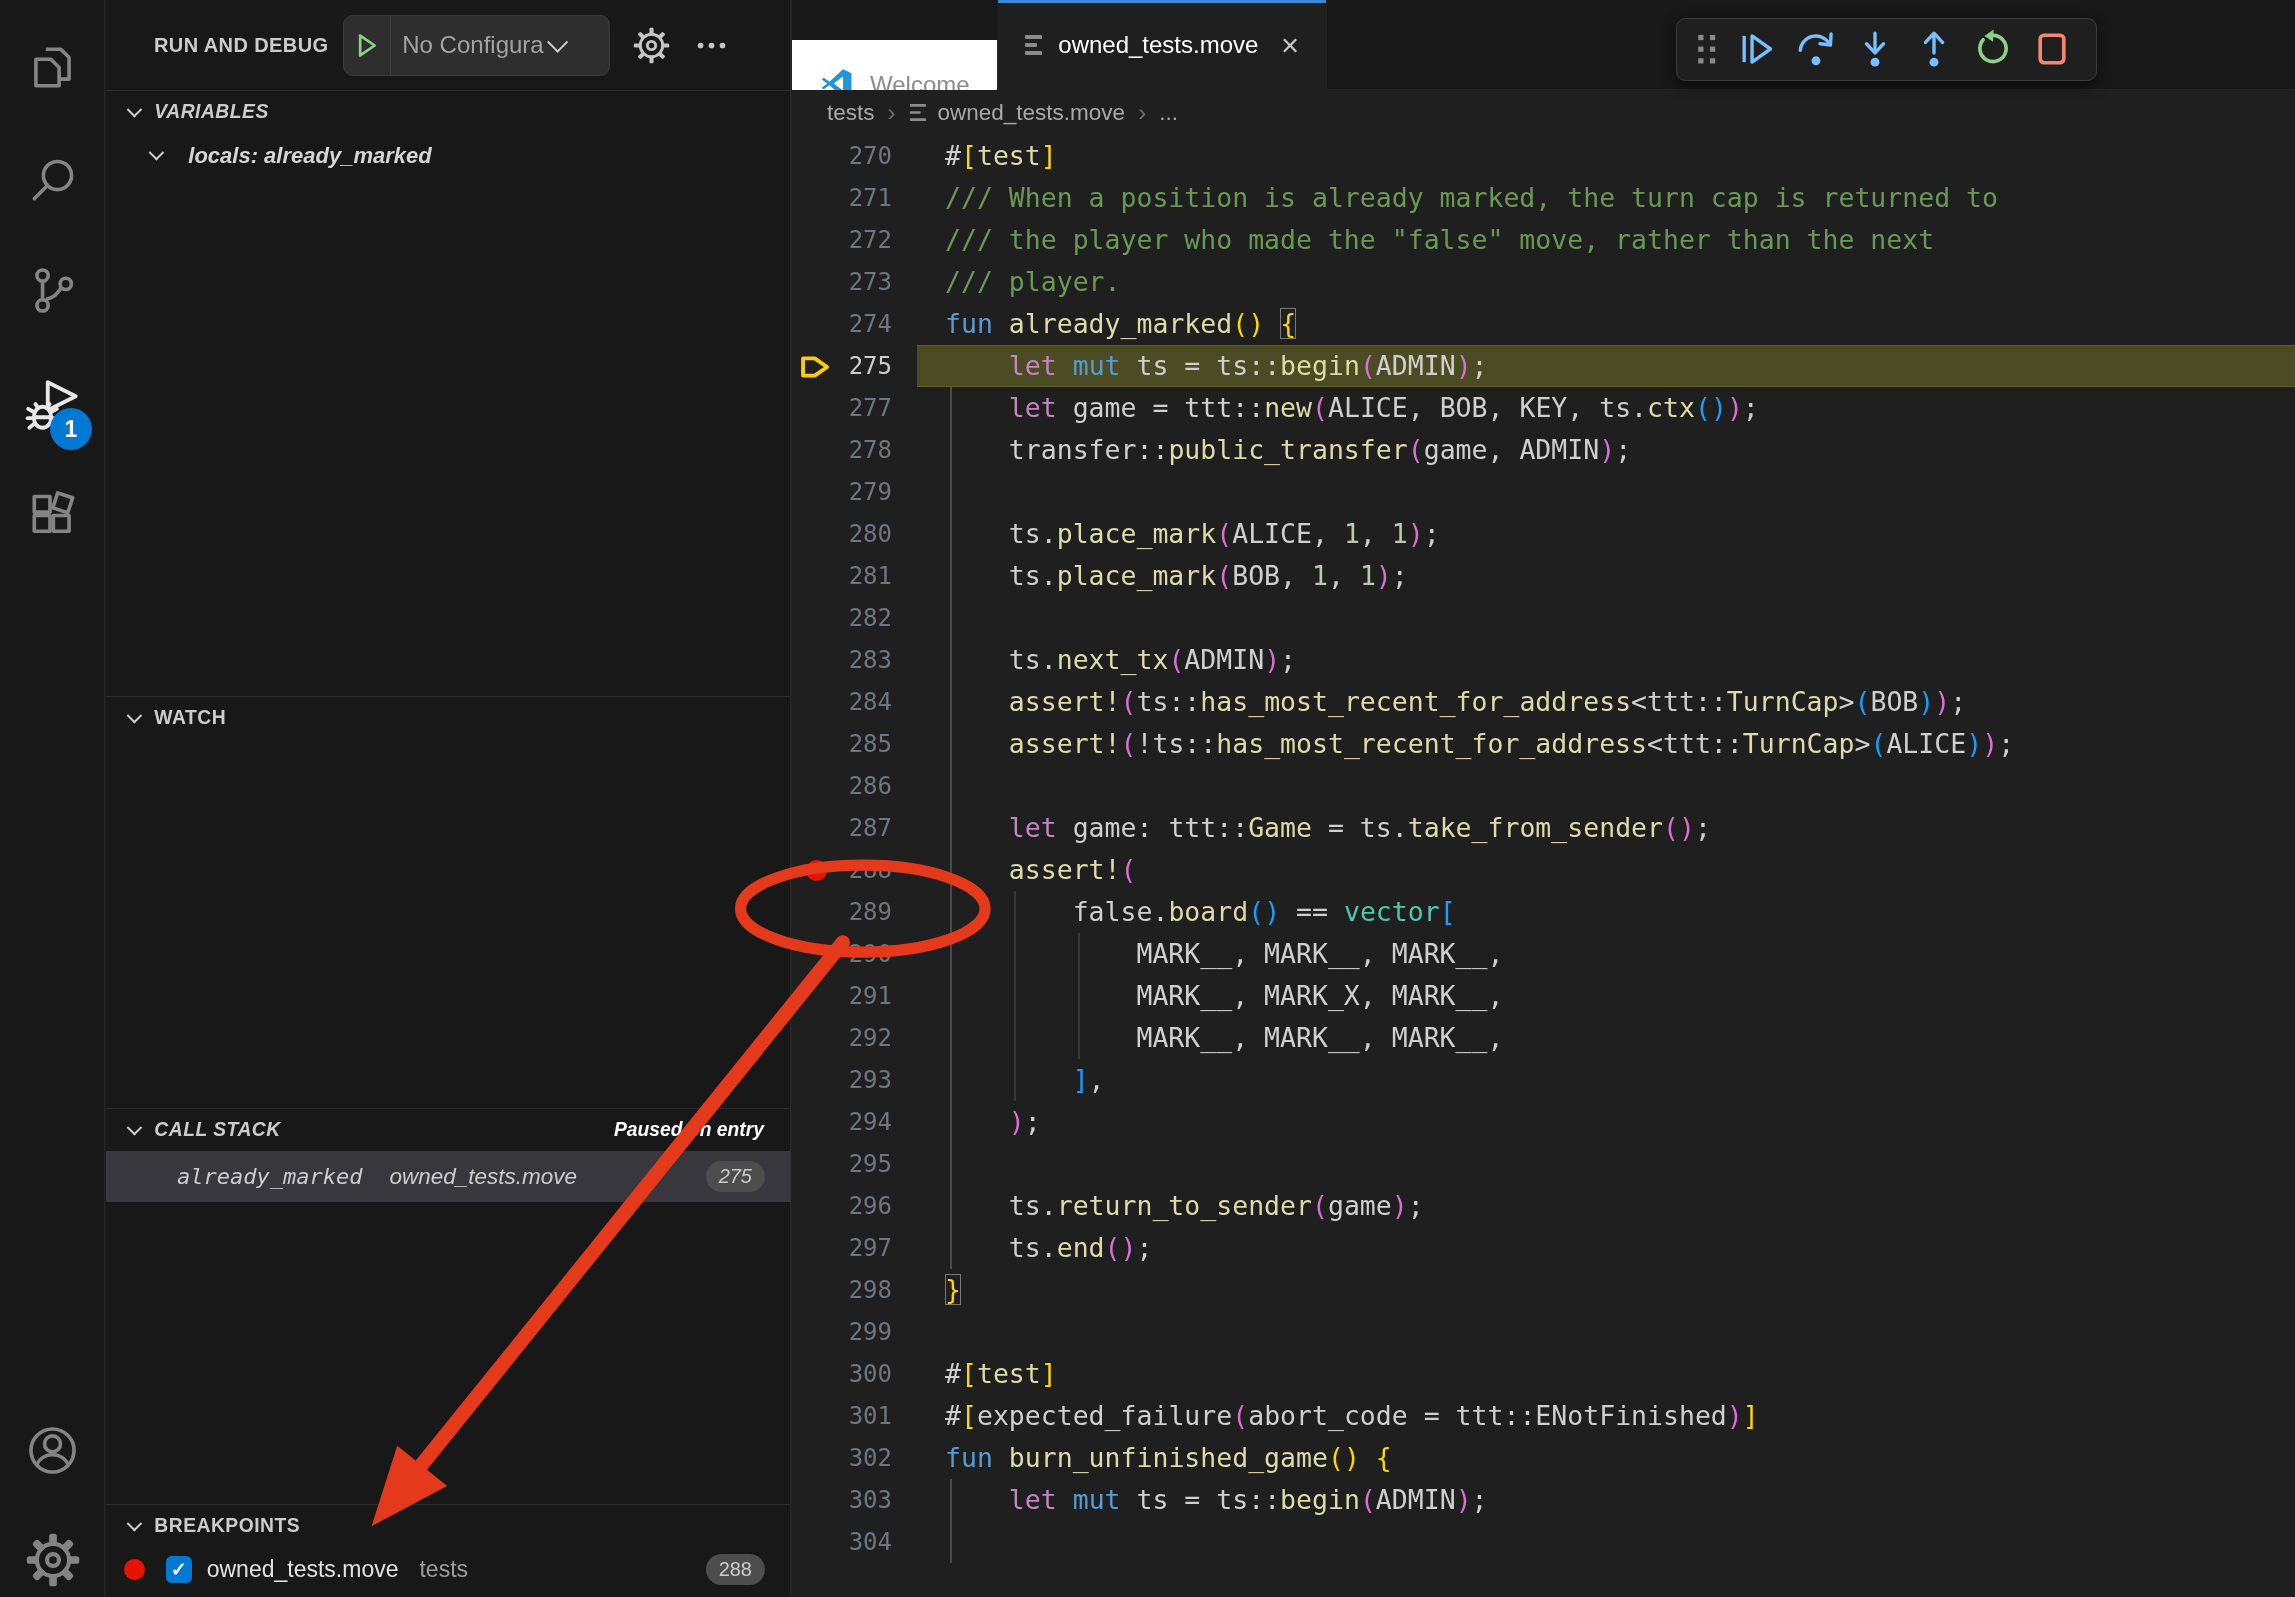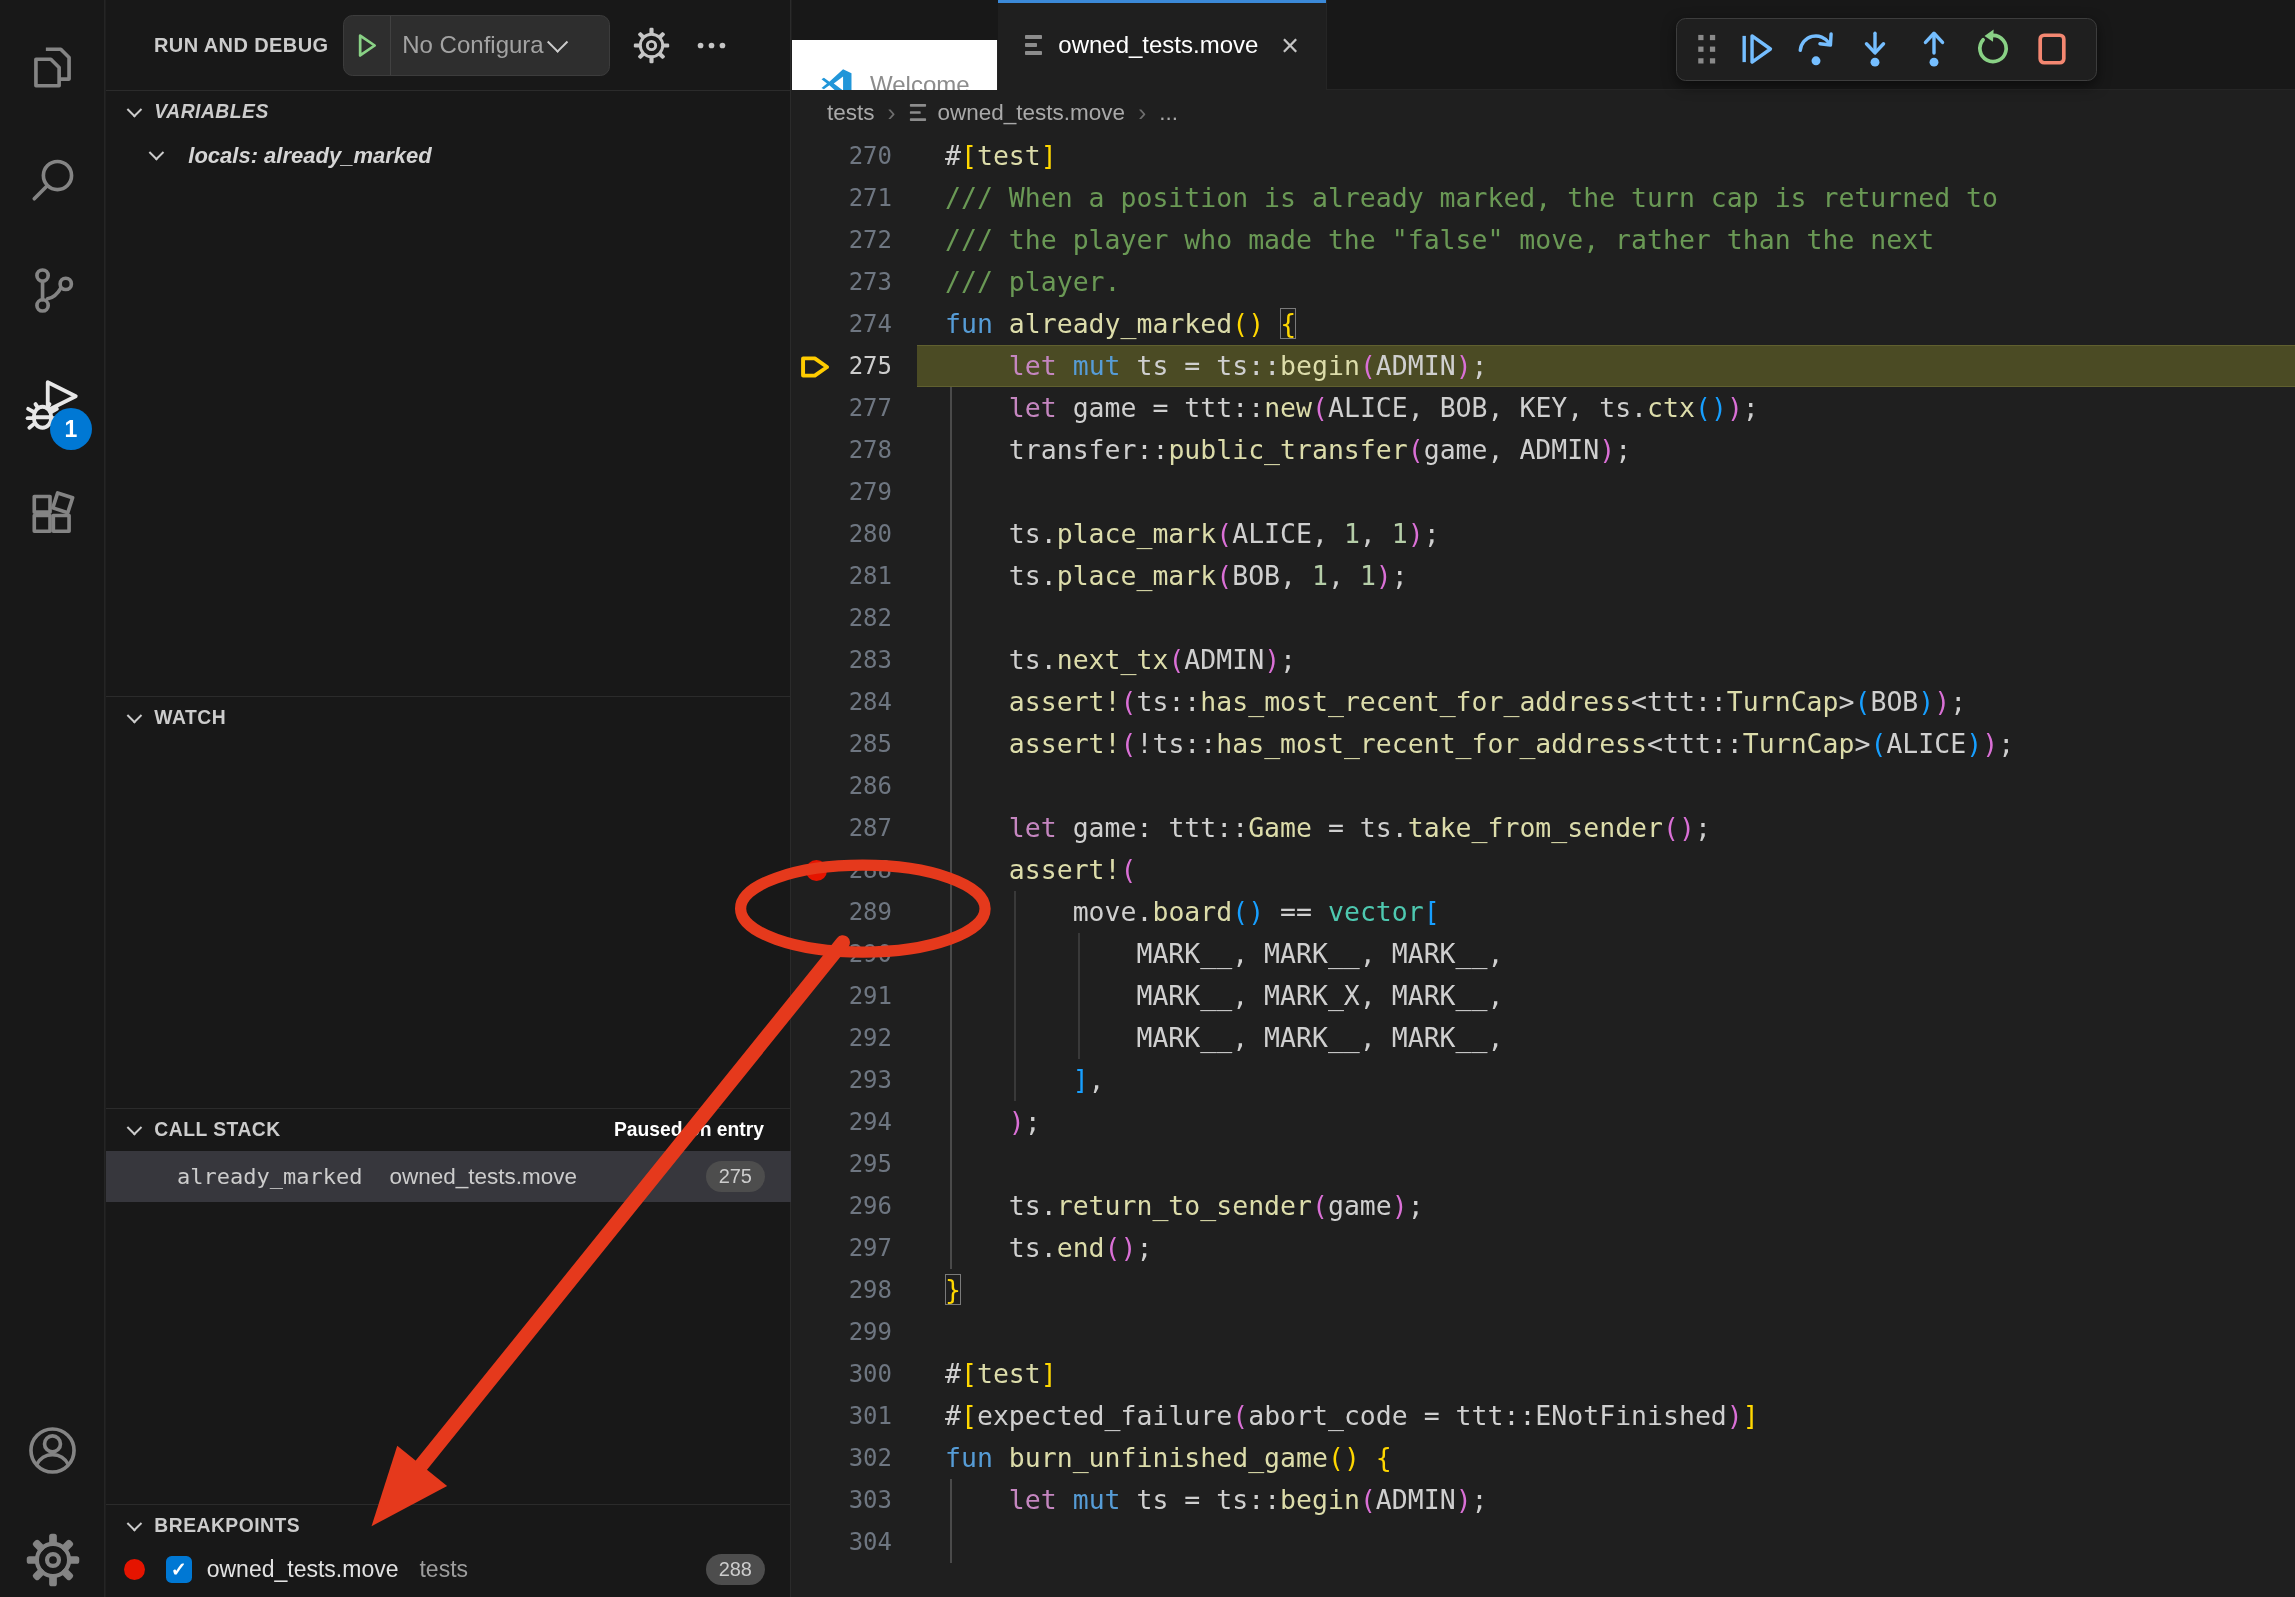--- a/index.html
+++ b/index.html
@@ -255,21 +255,21 @@
     </div>
   </div>
 
   <div class="section" style="top:696px; height:513px;">
     <div class="sec-header">
       <span class="sec-chevron"></span>
       <span class="sec-label">WATCH</span>
     </div>
   </div>
 
-  <div class="section" style="top:1108px; height:396px;">
+  <div class="section" style="top:1108px; height:396px;font-style:italic;">
     <div class="sec-header">
       <span class="sec-chevron"></span>
       <span class="sec-label">CALL STACK</span>
       <span class="sec-status">Paused on entry</span>
     </div>
     <div class="stack-row">
       <span class="stack-fn">already_marked</span>
       <span class="stack-file">owned_tests.move</span>
       <span class="badge-pill">275</span>
     </div>
@@ -410,21 +410,21 @@
       <div class="code-line">
         <span class="guide g0" style="left:158px"></span>
         <span class="red-dot bp-gutter"></span>
         <span class="gutter-num">288</span>
         <span class="code-text"><span class="c-w">    </span><span class="c-fn">assert!</span><span class="c-b2">(</span></span>
       </div>
       <div class="code-line">
         <span class="guide g0" style="left:158px"></span>
         <span class="guide" style="left:222px"></span>
         <span class="gutter-num">289</span>
-        <span class="code-text"><span class="c-w">        move.</span><span class="c-fn">board</span><span class="c-b3">(</span><span class="c-b3">)</span><span class="c-w"> == </span><span class="c-ty">vector</span><span class="c-b3">[</span></span>
+        <span class="code-text"><span class="c-w">        false.</span><span class="c-fn">board</span><span class="c-b3">(</span><span class="c-b3">)</span><span class="c-w"> == </span><span class="c-ty">vector</span><span class="c-b3">[</span></span>
       </div>
       <div class="code-line">
         <span class="guide g0" style="left:158px"></span>
         <span class="guide" style="left:222px"></span>
         <span class="guide" style="left:286px"></span>
         <span class="gutter-num">290</span>
         <span class="code-text"><span class="c-w">            MARK__, MARK__, MARK__,</span></span>
       </div>
       <div class="code-line">
         <span class="guide g0" style="left:158px"></span>

